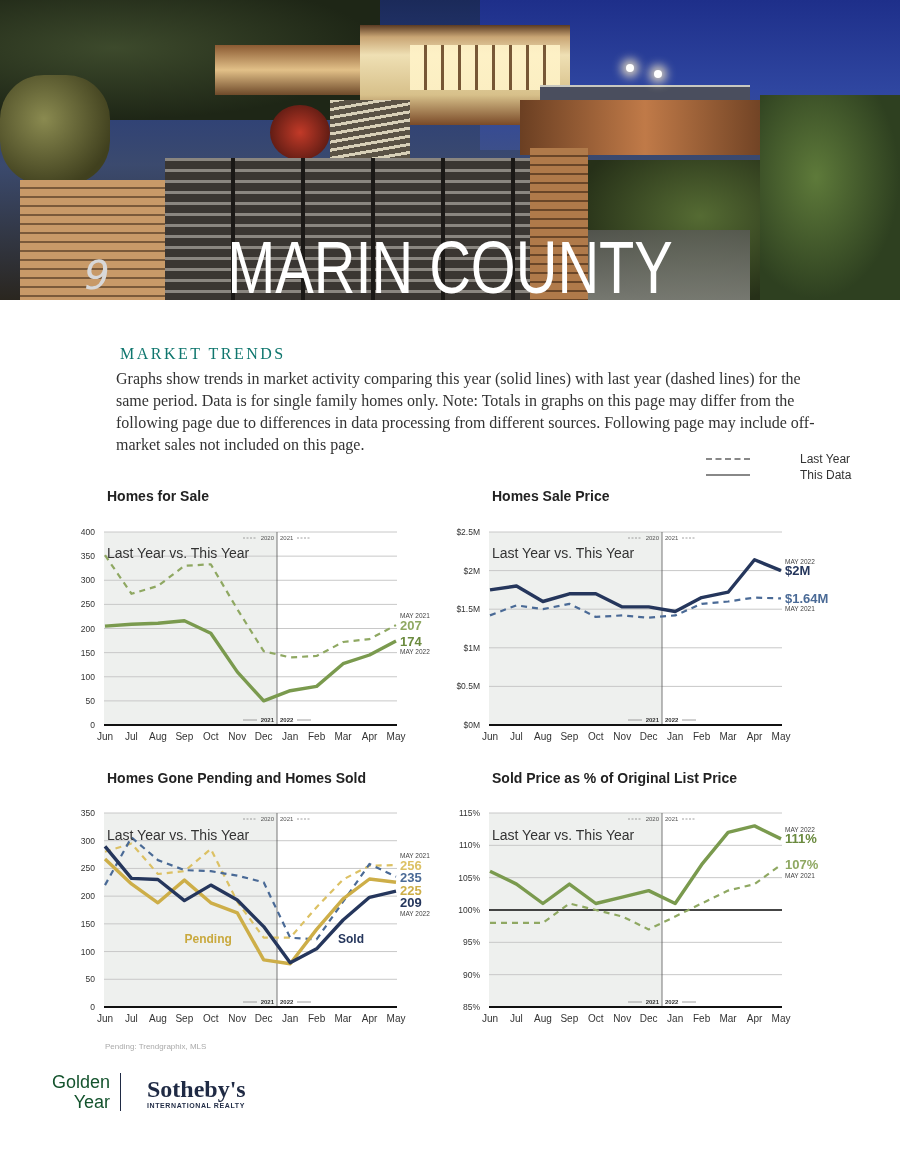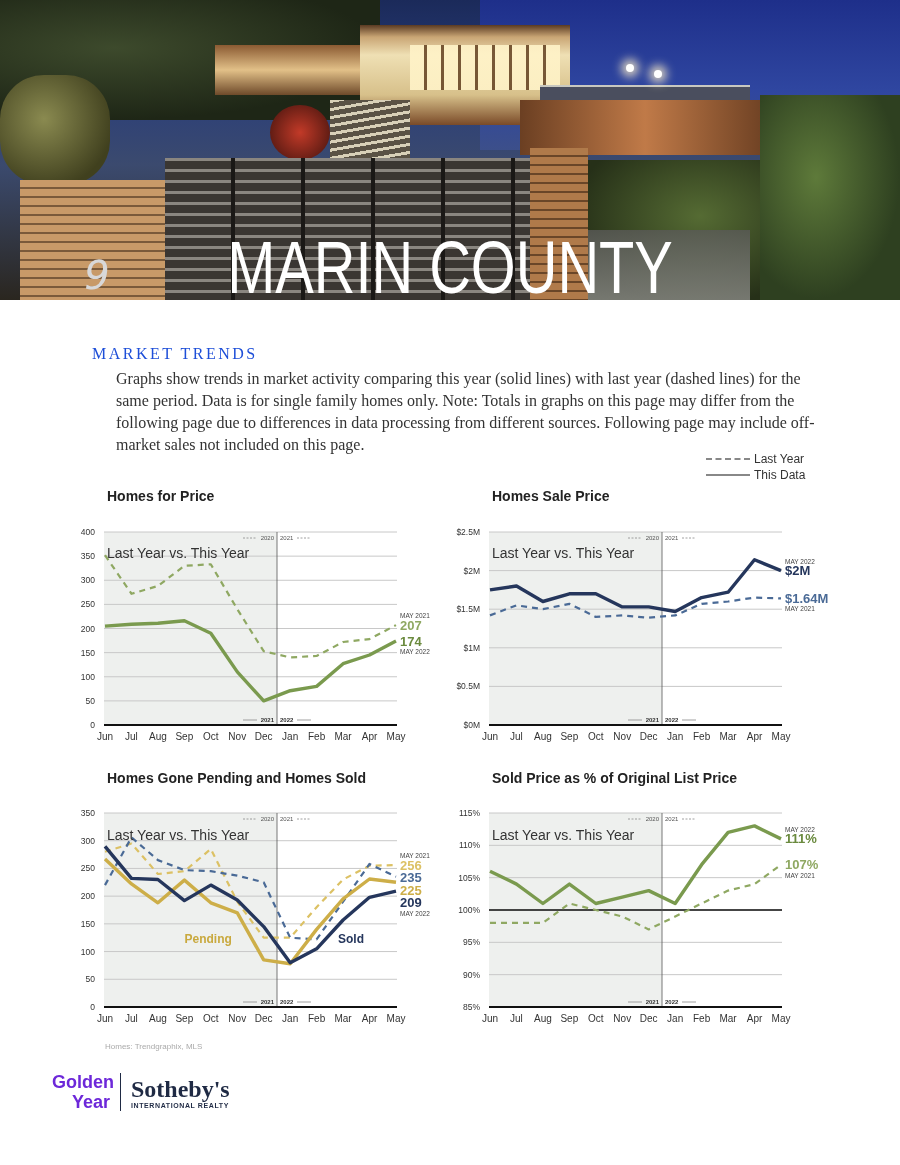--- a/index.html
+++ b/index.html
@@ -49,43 +49,43 @@
     background: linear-gradient(180deg, #5a5a58 0%, #8a8a86 100%); opacity: .8; }
   .hero .num9 { position: absolute; left: 84px; top: 252px; font-family: "DejaVu Sans", sans-serif;
     font-size: 40px; color: #d8d8d8; transform: skewX(-10deg); }
   .hero-title {
     position: absolute; left: 0; width: 900px; top: 228px; text-align: center;
     font-family: "Liberation Sans", sans-serif; font-weight: normal; color: #ffffff;
     font-size: 74px; letter-spacing: 0px; line-height: 80px; transform: scaleX(0.78); transform-origin: center;
   }
 
   .section-head {
-    position: absolute; left: 92px; top: 345px; font-family: "Liberation Serif", serif;
-    font-size: 16px; letter-spacing: 2.5px; color: #1d4ed8;
+    position: absolute; left: 120px; top: 345px; font-family: "Liberation Serif", serif;
+    font-size: 16px; letter-spacing: 2.5px; color: #0f766e;
   }
   .intro {
     position: absolute; left: 104px; top: 368px; width: 710px; font-family: "Liberation Serif", serif;
     font-size: 16px; line-height: 22px; color: #333; margin-left: 12px;
   }
   .legend { position: absolute; left: 706px; top: 451px; font-size: 12px; color: #333; }
-  .legend .row { display: flex; align-items: center; height: 16px; }
+  .legend .row { display: flex; align-items: center; height: 16px; gap: 46px; }
   .legend .swatch { width: 44px; height: 0; margin-right: 4px; }
   .legend .dashed { border-top: 2px dashed #888; }
   .legend .solid { border-top: 2px solid #888; }
 
   .chart { position: absolute; }
   .chart .title { position: absolute; left: 27px; top: 0; font-weight: bold; font-size: 14px; color: #222; white-space: nowrap; }
   .chart .subtitle { position: absolute; left: 27px; top: 17px; font-size: 14px; color: #333; white-space: nowrap; margin-top: 40px; }
   .chart svg { position: absolute; left: 0; top: 0; overflow: visible; }
 
   .source { position: absolute; left: 105px; top: 1042px; font-size: 8px; color: #aaa; }
   .logo { position: absolute; left: 52px; top: 1072px; display: flex; align-items: center; }
-  .logo .gg { font-size: 18px; line-height: 20px; color: #6d28d9; text-align: right; width: 58px; font-weight: bold; }
+  .logo .gg { font-size: 18px; line-height: 20px; color: #14532d; text-align: right; width: 58px; }
   .logo .sep { width: 1px; height: 38px; background: #1f2a44; margin: 0 10px; }
-  .logo .sb { display: flex; flex-direction: column; }
+  .logo .sb { display: flex; flex-direction: column; margin-left: 16px; }
   .logo .sb .name { font-family: "Liberation Serif", serif; font-weight: bold; font-size: 24px; color: #1f2a44; line-height: 26px; }
   .logo .sb .sub { font-size: 7px; letter-spacing: .6px; color: #1f2a44; font-weight: bold; }
 </style>
 </head>
 <body>
 
 <div class="hero">
   <div class="sky"></div>
   <div class="trees-left"></div>
   <div class="house-left"></div>
@@ -166,21 +166,21 @@
       <text x="263.0909090909091" y="252" text-anchor="middle" font-size="10" fill="#333" font-family="Liberation Sans, sans-serif">Mar</text>
       <text x="289.54545454545456" y="252" text-anchor="middle" font-size="10" fill="#333" font-family="Liberation Sans, sans-serif">Apr</text>
       <text x="316" y="252" text-anchor="middle" font-size="10" fill="#333" font-family="Liberation Sans, sans-serif">May</text>
       <polyline points="25.0,67.2 51.5,105.8 77.9,98.0 104.4,77.8 130.8,76.3 157.3,121.2 183.7,163.2 210.2,169.4 236.6,168.0 263.1,154.0 289.5,151.1 316.0,137.1" fill="none" stroke="#8fa862" stroke-linejoin="round" stroke-width="2.2" stroke-dasharray="6,5"></polyline>
       <polyline points="25.0,138.1 51.5,136.2 77.9,135.2 104.4,132.8 130.8,145.3 157.3,183.9 183.7,212.9 210.2,202.7 236.6,198.4 263.1,175.7 289.5,167.0 316.0,153.0" fill="none" stroke="#7a9a4e" stroke-linejoin="round" stroke-width="3.4"></polyline>
       <text x="320" y="141.6225" font-size="13" font-weight="bold" fill="#8fa862" font-family="Liberation Sans, sans-serif">207</text>
       <text x="320" y="130.1225" font-size="6.5" fill="#444" font-family="Liberation Sans, sans-serif">MAY 2021</text>
       <text x="320" y="157.54500000000002" font-size="13" font-weight="bold" fill="#6a8a3e" font-family="Liberation Sans, sans-serif">174</text>
       <text x="320" y="166.04500000000002" font-size="6.5" fill="#444" font-family="Liberation Sans, sans-serif">MAY 2022</text>
     </svg>
-    <div class="title">Homes for Price</div>
+    <div class="title">Homes for Sale</div>
     <div class="subtitle">Last Year vs. This Year</div>
   </div>
 
 <div class="chart" id="chart-1" style="left:465px; top:488px; width:380px; height:260px;">
 
 <svg width="380" height="260">
       <rect x="24" y="44" width="173" height="193" fill="#eef0ee"></rect>
       <text x="15" y="240" text-anchor="end" font-size="8.5" fill="#333" font-family="Liberation Sans, sans-serif">$0M</text>
       <line x1="24" x2="317" y1="198.4" y2="198.4" stroke="#c8c8c8" stroke-width="1"></line>
       <text x="15" y="201.4" text-anchor="end" font-size="8.5" fill="#333" font-family="Liberation Sans, sans-serif">$0.5M</text>
@@ -327,21 +327,21 @@
       <polyline points="25.0,101.2 51.5,114.1 77.9,133.5 104.4,114.1 130.8,133.5 157.3,127.1 183.7,120.6 210.2,133.5 236.6,94.7 263.1,62.4 289.5,55.9 316.0,68.9" fill="none" stroke="#7a9a4e" stroke-linejoin="round" stroke-width="3.4"></polyline>
       <text x="320" y="73.36666666666667" font-size="13" font-weight="bold" fill="#6a8a3e" font-family="Liberation Sans, sans-serif">111%</text>
       <text x="320" y="61.866666666666674" font-size="6.5" fill="#444" font-family="Liberation Sans, sans-serif">MAY 2022</text>
       <text x="320" y="99.23333333333335" font-size="13" font-weight="bold" fill="#8fa862" font-family="Liberation Sans, sans-serif">107%</text>
       <text x="320" y="107.73333333333335" font-size="6.5" fill="#444" font-family="Liberation Sans, sans-serif">MAY 2021</text>
     </svg>
     <div class="title">Sold Price as % of Original List Price</div>
     <div class="subtitle">Last Year vs. This Year</div>
   </div>
 
-<div class="source">Homes: Trendgraphix, MLS</div>
+<div class="source">Pending: Trendgraphix, MLS</div>
 
 <div class="logo">
   <div class="gg">
     <div>Golden</div>
     <div>Year</div>
   </div>
   <div class="sep"></div>
   <div class="sb">
     <div class="name">Sotheby's</div>
     <div class="sub">INTERNATIONAL REALTY</div>

